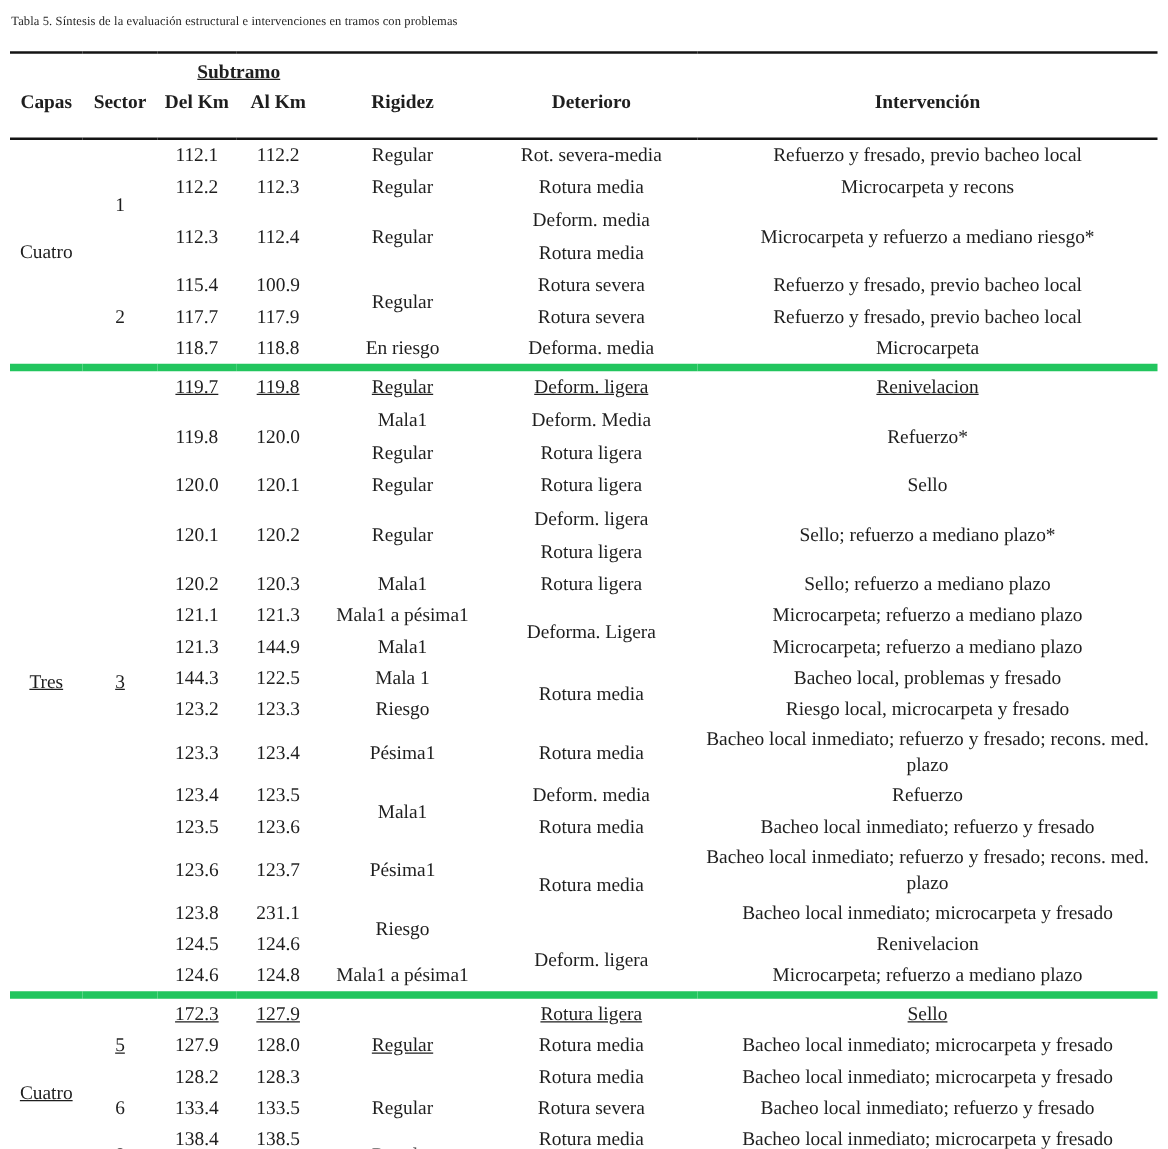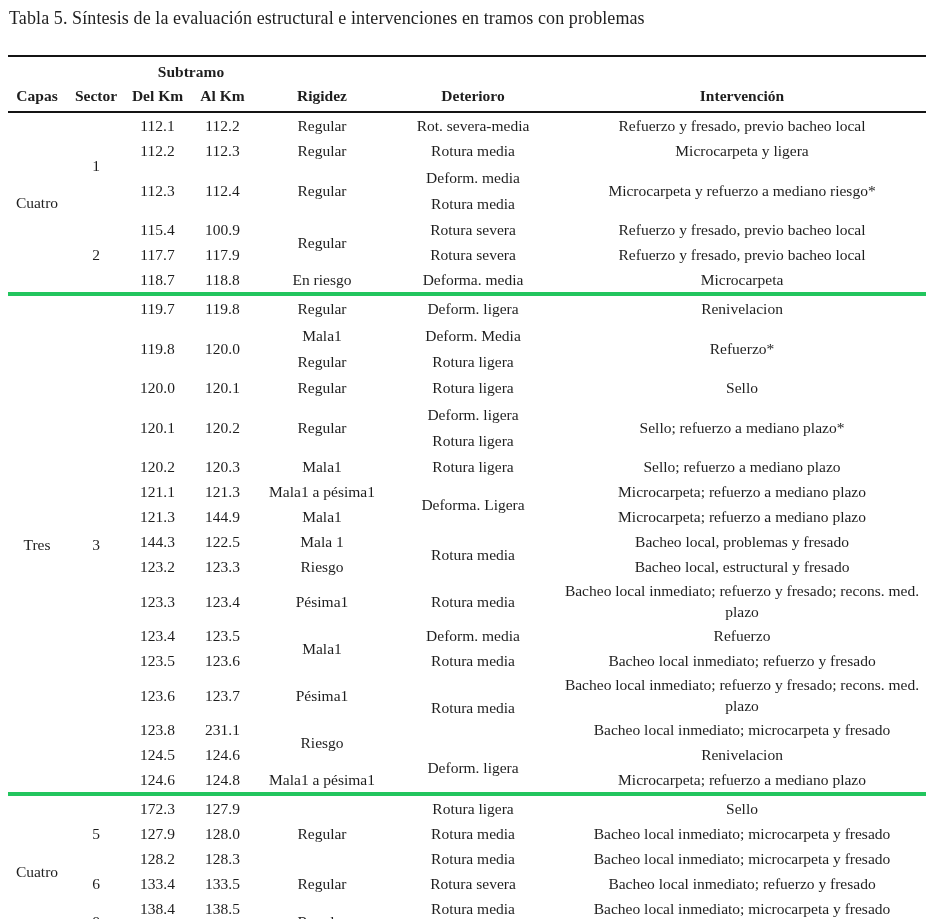--- a/index.html
+++ b/index.html
@@ -10,49 +10,49 @@
     font-family: "Liberation Serif", "DejaVu Serif", serif;
   }
   .page {
     width: 934px;
     height: 919px;
     box-sizing: border-box;
     padding: 6px 8px 0 8px;
     background: #ffffff;
   }
   .title {
-    font-size: 18px;
+    font-size: 10px;
     line-height: 20px;
-    margin: 2px 0 27px 1px;
+    margin: 2px 0 13px 1px;
     letter-spacing: 0.1px;
   }
   table.data {
     border-collapse: collapse;
     table-layout: fixed;
     width: 918px;
     border-top: 2px solid #141414;
     border-bottom: 2px solid #141414;
   }
   th, td {
     font-size: 15.5px;
     text-align: center;
     vertical-align: middle;
     padding: 0;
     overflow: hidden;
   }
   thead th { font-weight: bold; }
-  thead tr.h1 th { height: 24px; padding-top: 3px; }
-  thead tr.h2 th { height: 24px; border-bottom: 2px solid #141414; padding-bottom: 3px; }
+  thead tr.h1 th { height: 24px; padding-top: 3px; text-decoration: underline; }
+  thead tr.h2 th { height: 24px; border-bottom: 2px solid #141414; padding-bottom: 16px; }
   tbody td {
     height: 23px;
     line-height: 21px;
     padding: 1px 3px;
     font-weight: normal;
   }
-  tbody tr.sec-start td { border-top: 4px solid #22c55e; }
+  tbody tr.sec-start td { border-top: 6px solid #22c55e; text-decoration: underline; }
   td .ln { line-height: 21px; padding: 2.5px 0; }
 </style>
 </head>
 <body>
 
 <div class="page">
 
   <div class="title">Tabla 5. Síntesis de la evaluación estructural e intervenciones en tramos con problemas</div>
 
   <table class="data">
@@ -89,21 +89,21 @@
           <td>112.2</td>
           <td>Regular</td>
           <td>Rot. severa-media</td>
           <td>Refuerzo y fresado, previo bacheo local</td>
         </tr>
         <tr>
           <td>112.2</td>
           <td>112.3</td>
           <td>Regular</td>
           <td>Rotura media</td>
-          <td>Microcarpeta y ligera</td>
+          <td>Microcarpeta y recons</td>
         </tr>
         <tr>
           <td>112.3</td>
           <td>112.4</td>
           <td>Regular</td>
           <td>
             <div class="ln">Deform. media</div>
             <div class="ln">Rotura media</div>
           </td>
           <td>Microcarpeta y refuerzo a mediano riesgo*</td>
@@ -192,21 +192,21 @@
           <td>144.3</td>
           <td>122.5</td>
           <td>Mala 1</td>
           <td rowspan="2">Rotura media</td>
           <td>Bacheo local, problemas y fresado</td>
         </tr>
         <tr>
           <td>123.2</td>
           <td>123.3</td>
           <td>Riesgo</td>
-          <td>Bacheo local, estructural y fresado</td>
+          <td>Riesgo local, microcarpeta y fresado</td>
         </tr>
         <tr>
           <td>123.3</td>
           <td>123.4</td>
           <td>Pésima1</td>
           <td>Rotura media</td>
           <td>Bacheo local inmediato; refuerzo y fresado; recons. med. plazo</td>
         </tr>
         <tr>
           <td>123.4</td>

